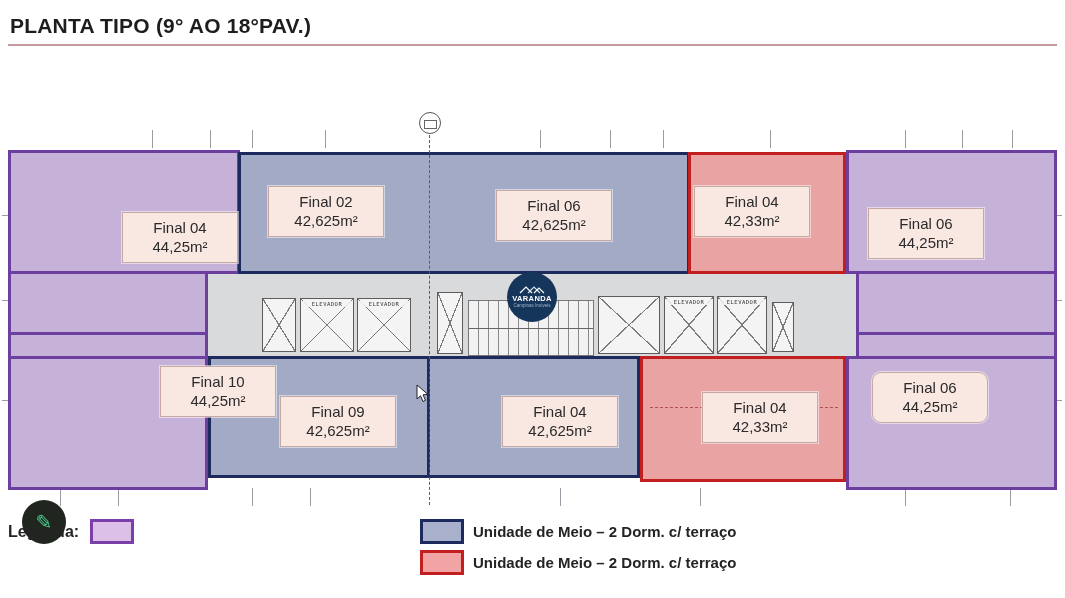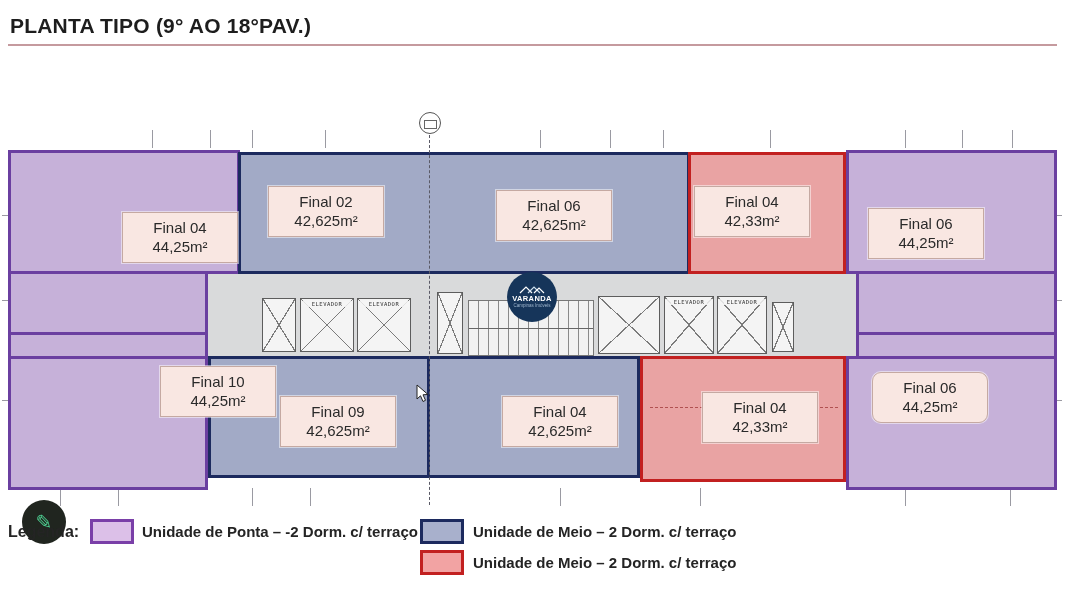--- a/index.html
+++ b/index.html
@@ -260,20 +260,19 @@
   </svg>
 </div>
 
 <div class="abs" style="left:0;top:498px;width:1065px;height:100px;">
   <div class="abs pencil-circle" style="left:22px;top:2px;">
     <span class="pencil-glyph">✎</span>
   </div>
   <div class="abs legend-heading" style="left:8px;top:25px;">Legenda:</div>
 
   <div class="abs swatch sw-ponta" style="left:90px;top:21px;"></div>
-  <div class="abs legend-label" style="left:142px;top:25px;">Unidade de Ponta –  -2 Dorm. c/ terraço</div>
 
   <div class="abs swatch sw-blue" style="left:420px;top:21px;"></div>
   <div class="abs legend-label" style="left:473px;top:25px;">Unidade de Meio – 2 Dorm. c/ terraço</div>
 
   <div class="abs swatch sw-red" style="left:420px;top:52px;"></div>
   <div class="abs legend-label" style="left:473px;top:56px;">Unidade de Meio – 2 Dorm. c/ terraço</div>
 </div>
 
 </body></html>

